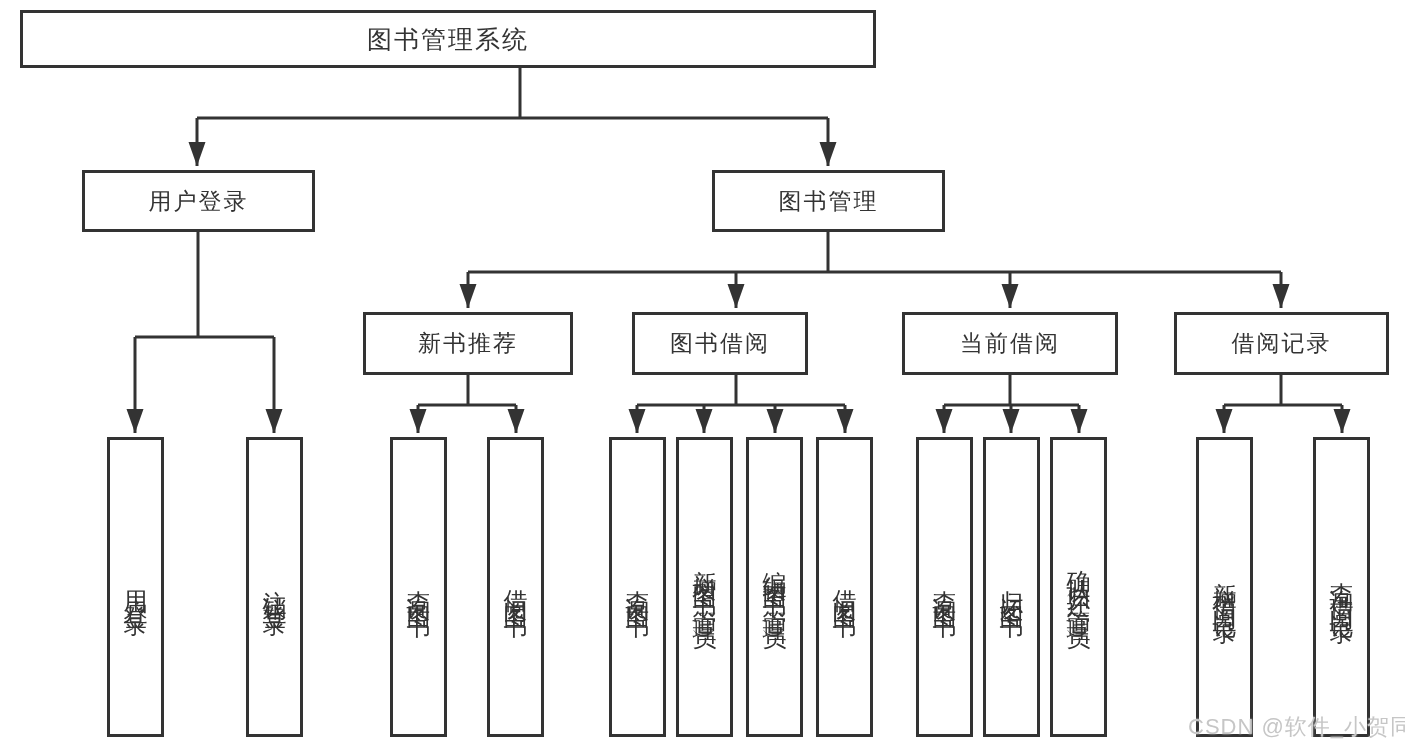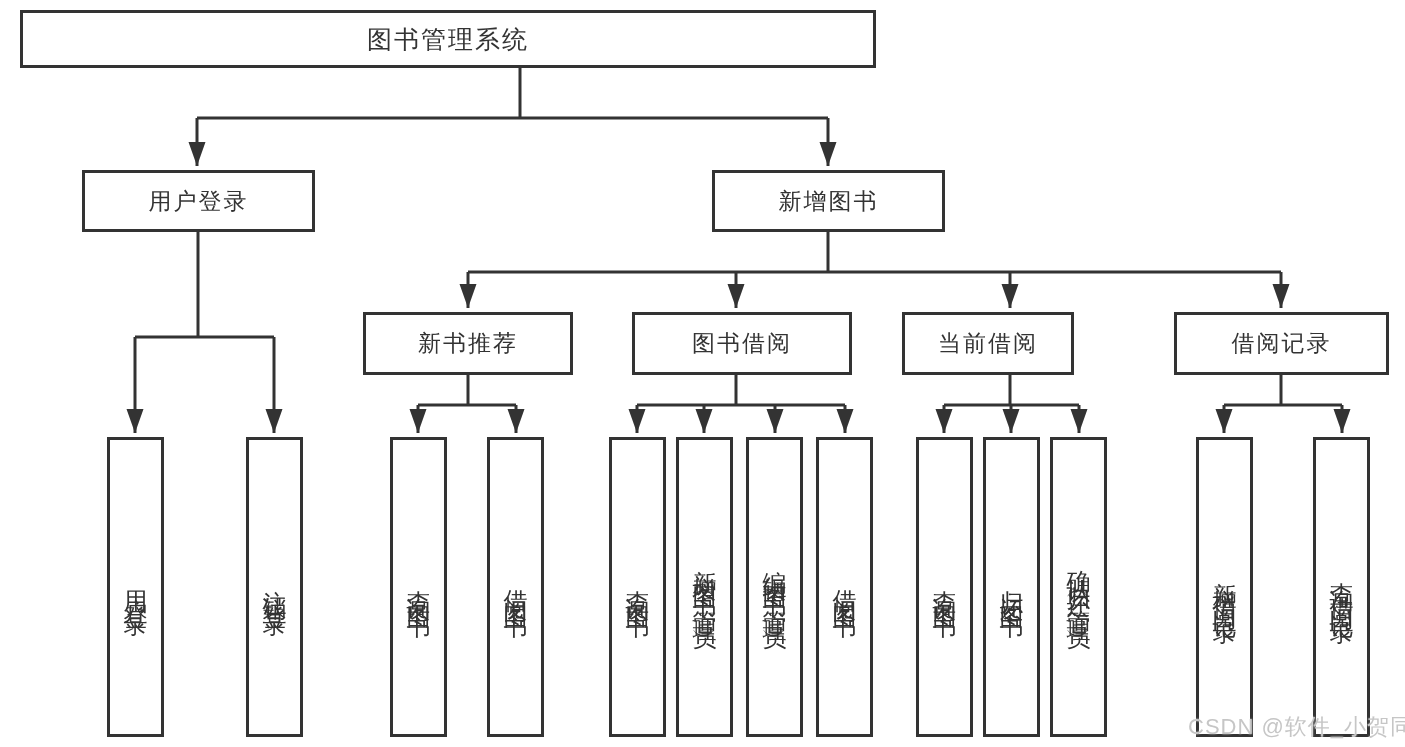--- a/index.html
+++ b/index.html
@@ -55,22 +55,22 @@
     font-size: 24px;
     letter-spacing: 8px;
     line-height: 1;
     white-space: nowrap;
   }
   
   .n-user-login   { left: 82px;  top: 170px; width: 233px; height: 62px; }
   .n-book-mgmt    { left: 712px; top: 170px; width: 233px; height: 62px; }
   
   .n-new-book     { left: 363px;  top: 312px; width: 210px; height: 63px; }
-  .n-book-borrow  { left: 632px;  top: 312px; width: 220px; height: 63px; }
-  .n-cur-borrow   { left: 902px;  top: 312px; width: 172px; height: 63px; }
+  .n-book-borrow  { left: 632px;  top: 312px; width: 176px; height: 63px; }
+  .n-cur-borrow   { left: 902px;  top: 312px; width: 216px; height: 63px; }
   .n-borrow-rec   { left: 1174px; top: 312px; width: 215px; height: 63px; }
   
   .l1  { left: 107px; }
   .l2  { left: 246px; }
   .l3  { left: 390px; }
   .l4  { left: 487px; }
   .l5  { left: 609px; }
   .l6  { left: 676px; }
   .l7  { left: 746px; }
   .l8  { left: 816px; }
@@ -154,21 +154,21 @@
       <path d="M1281 375 V405"></path>
       <path d="M1224 405 H1342"></path>
       <path d="M1224 405 V433" marker-end="url(#arw)"></path>
       <path d="M1342 405 V433" marker-end="url(#arw)"></path>
     </g>
   </svg>
 
   <div class="box h-box root-box">图书管理系统</div>
 
   <div class="box h-box n-user-login">用户登录</div>
-  <div class="box h-box n-book-mgmt">新增图书</div>
+  <div class="box h-box n-book-mgmt">图书管理</div>
 
   <div class="box h-box n-new-book">新书推荐</div>
   <div class="box h-box n-book-borrow">图书借阅</div>
   <div class="box h-box n-cur-borrow">当前借阅</div>
   <div class="box h-box n-borrow-rec">借阅记录</div>
 
   <div class="box leaf l1">
     <span class="vtext">用户登录</span>
   </div>
   <div class="box leaf l2">

